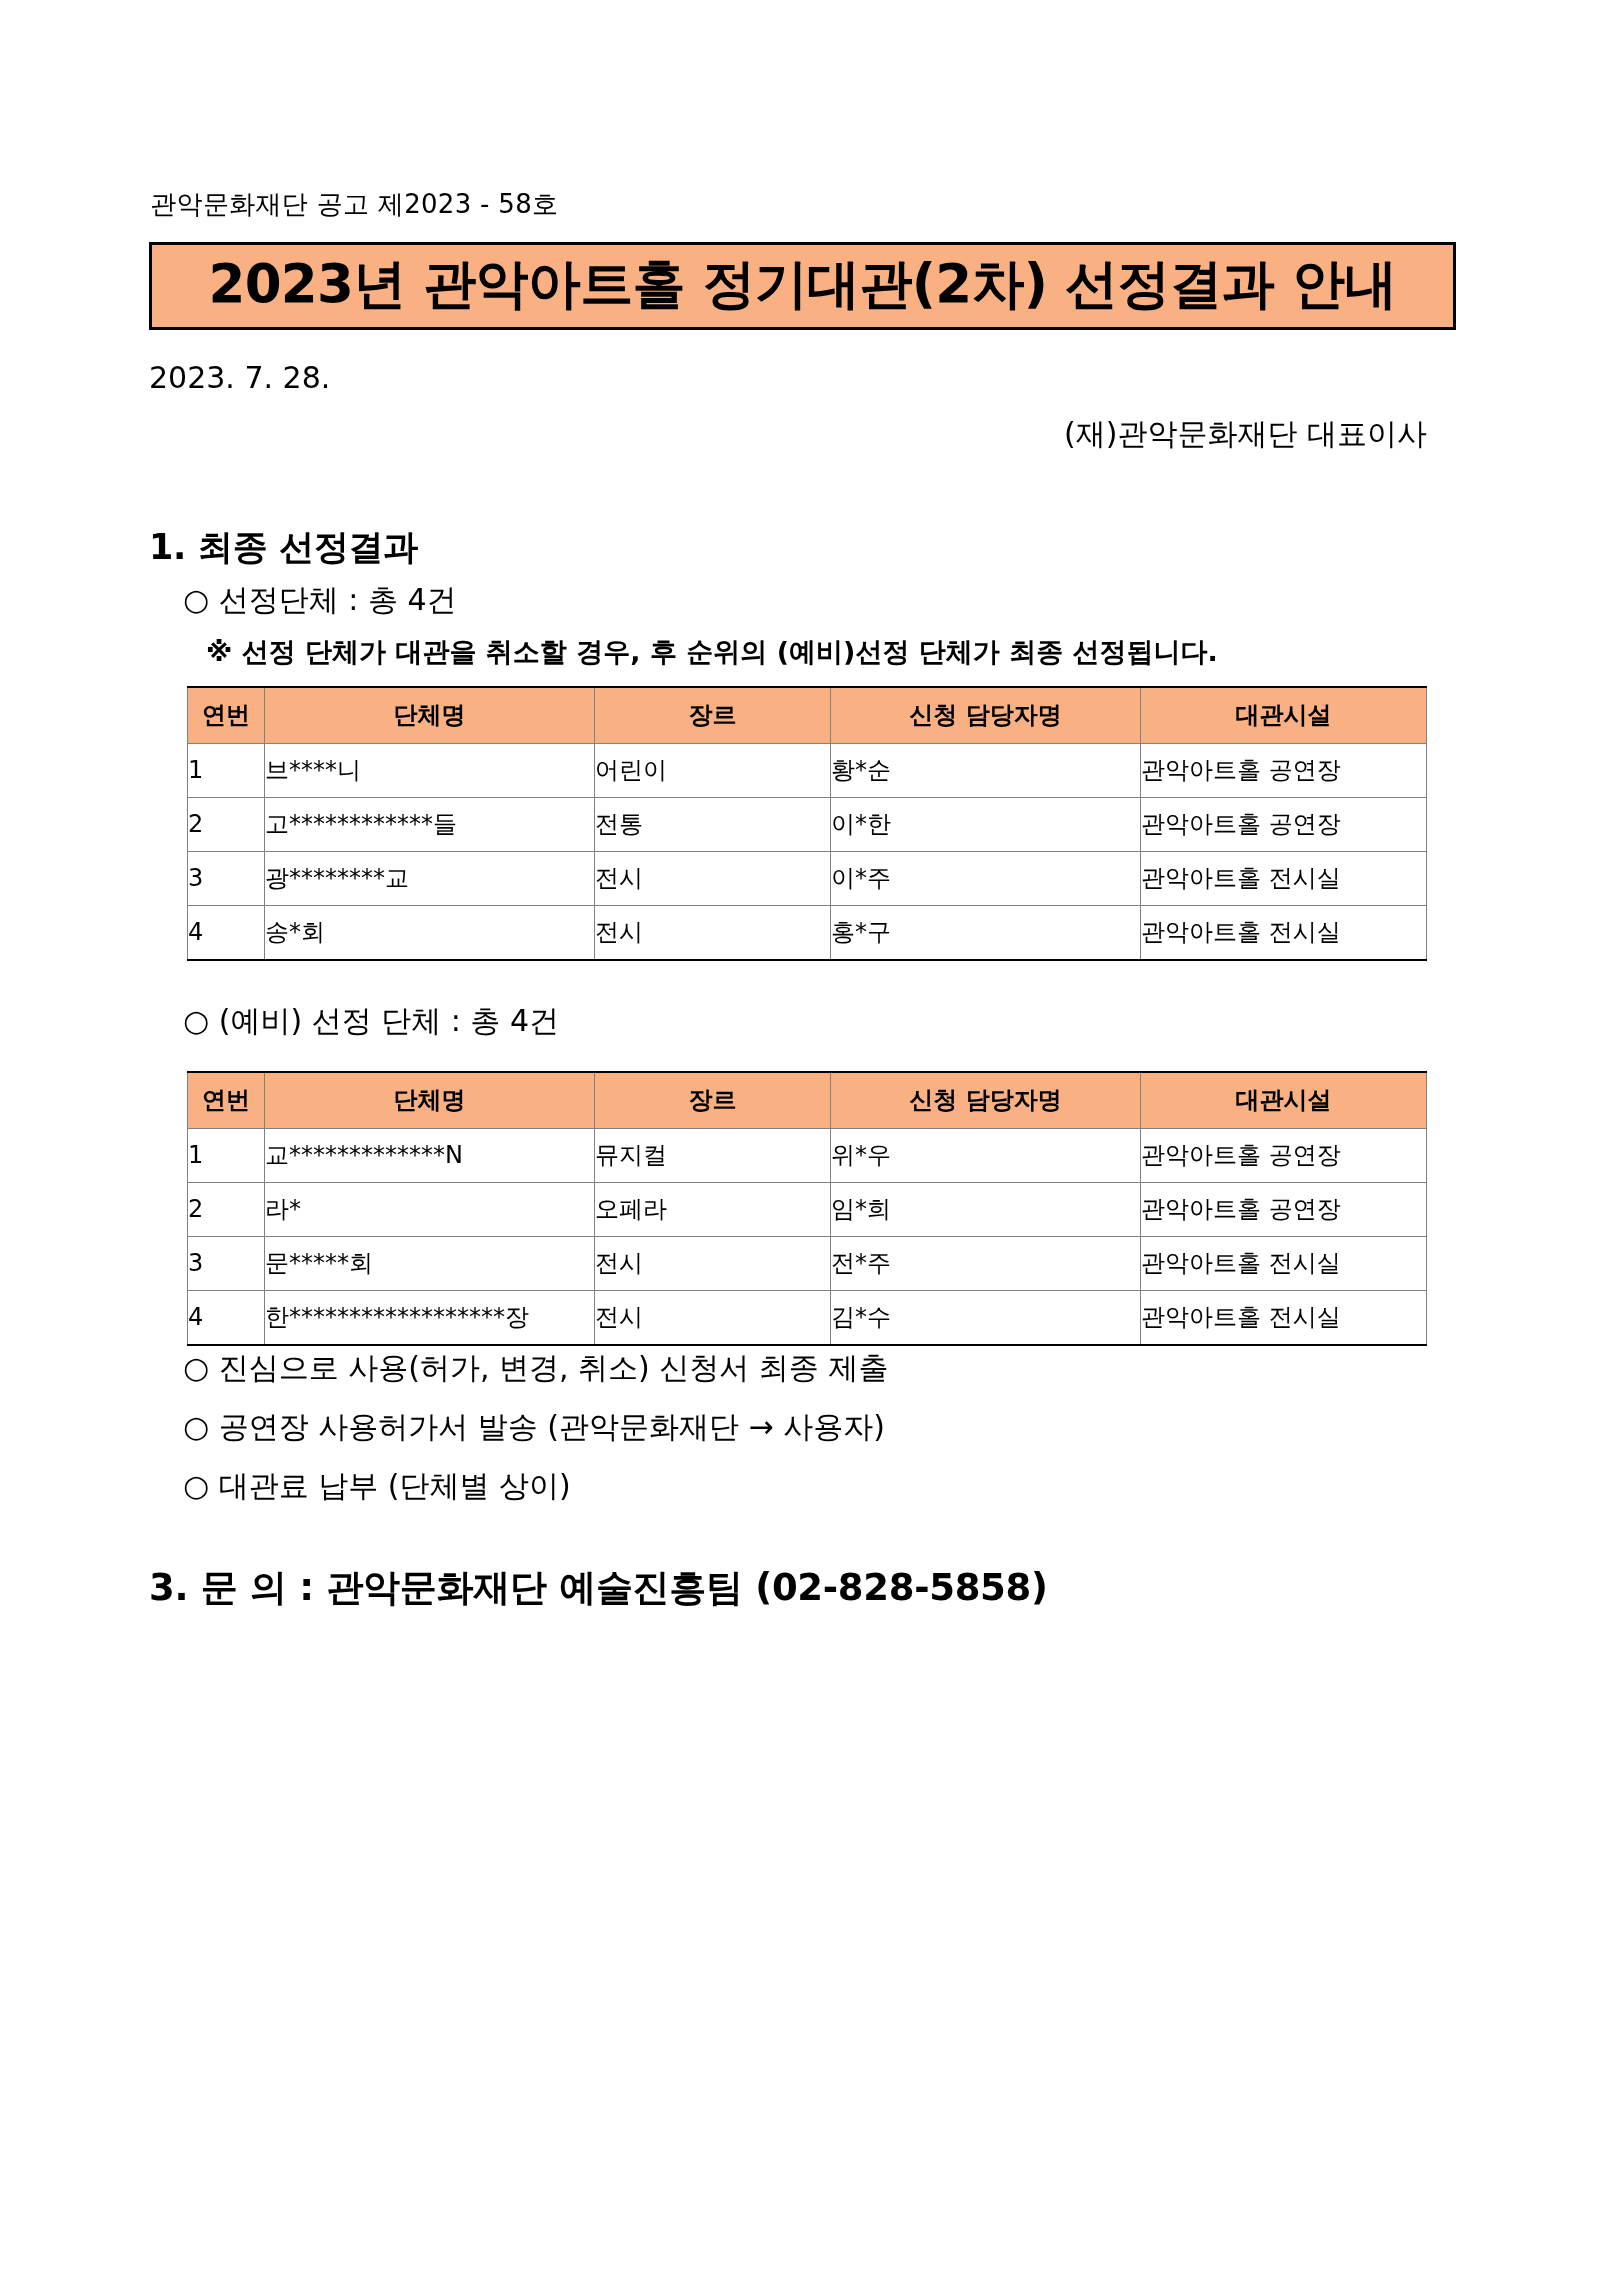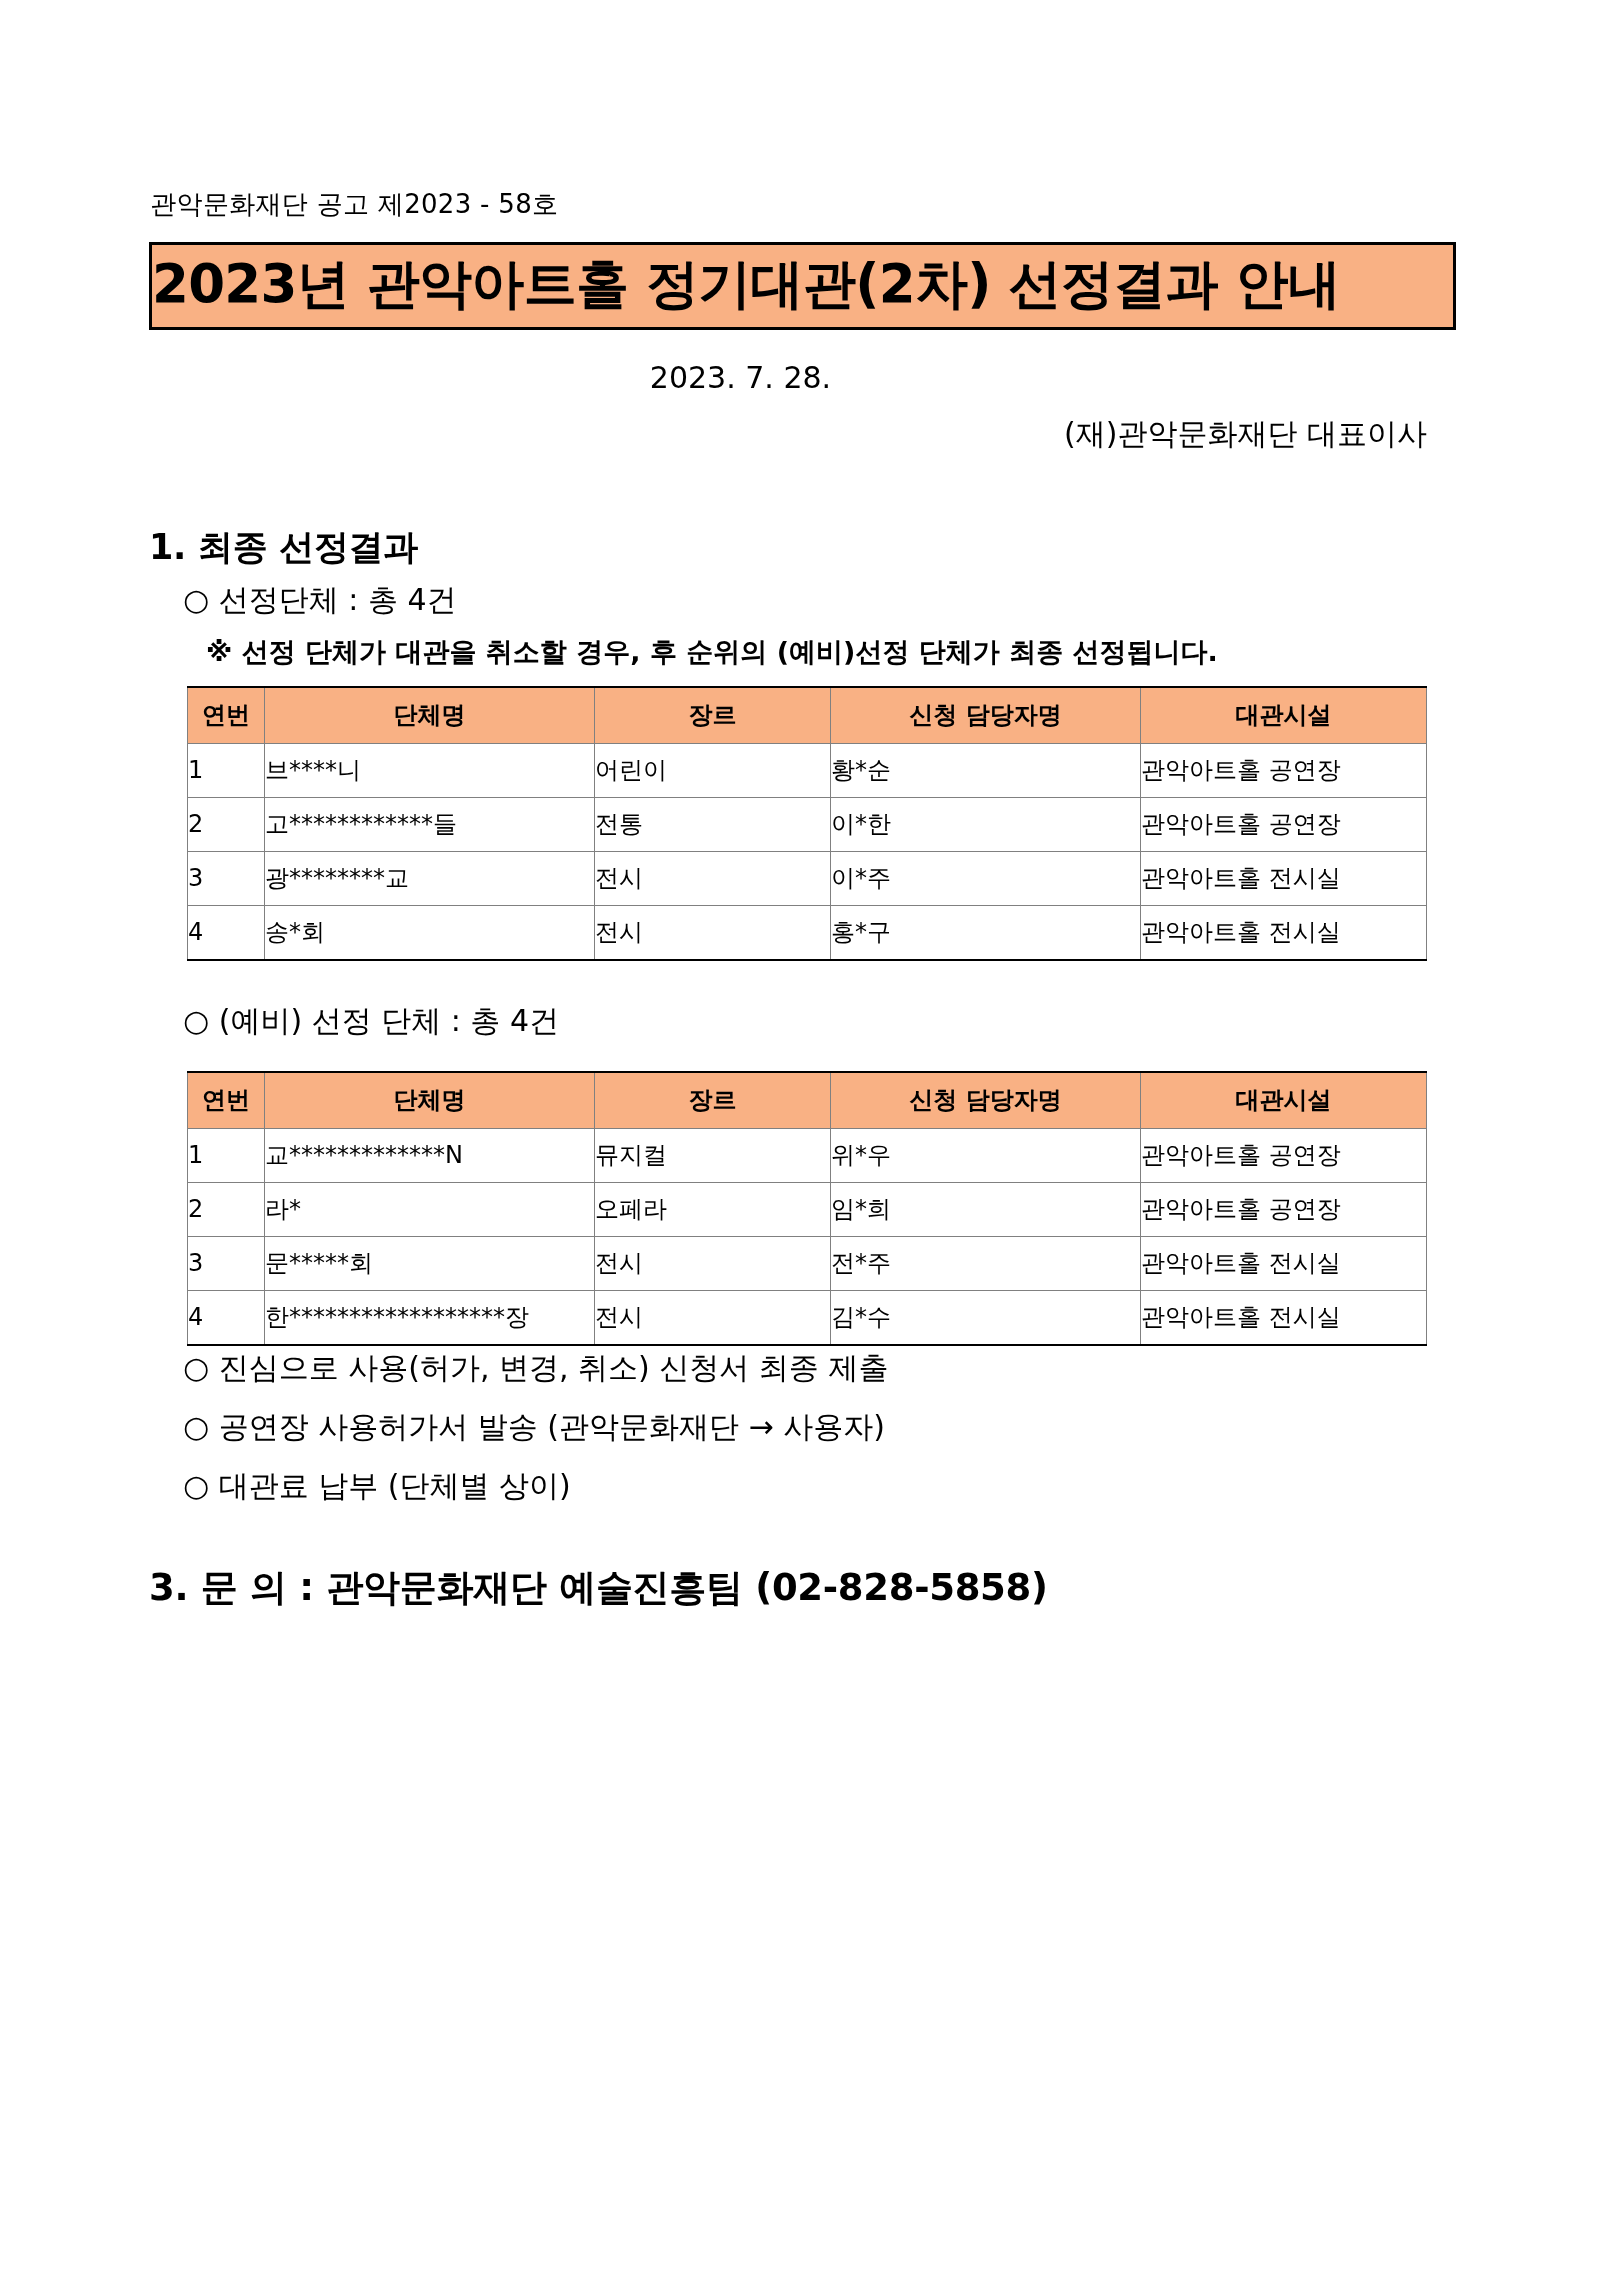--- a/index.html
+++ b/index.html
@@ -28,21 +28,21 @@
     letter-spacing: 0.3px;
     line-height: 1.2;
     margin: 0 0 22px 1.3px;
     white-space: pre;
   }
 
   
   .title-banner {
     border: 3.3px solid #000000;
     background: #F9B184;
-    text-align: left;
+    text-align: center;
     padding: 9px 0 13px 0;
     margin: 0 0 25px 0;
     box-sizing: border-box;
   }
   .title-banner .title-text {
     font-size: 53px;
     font-weight: bold;
     letter-spacing: -0.7px;
     line-height: 1.12;
     white-space: pre;
@@ -59,21 +59,21 @@
     margin: 0 0 17px 0;
     letter-spacing: 0.1px;
   }
 
   
   .sign-block {
     margin: 17px 0 0 0;
   }
   .sign-date {
     font-size: 30px;
-    text-align: center;
+    text-align: left;
     padding-right: 124px;
     line-height: 1.5;
     margin-bottom: 11.7px;
     white-space: pre;
   }
   .sign-name {
     font-size: 30px;
     text-align: right;
     padding-right: 29px;
     line-height: 1.5;

